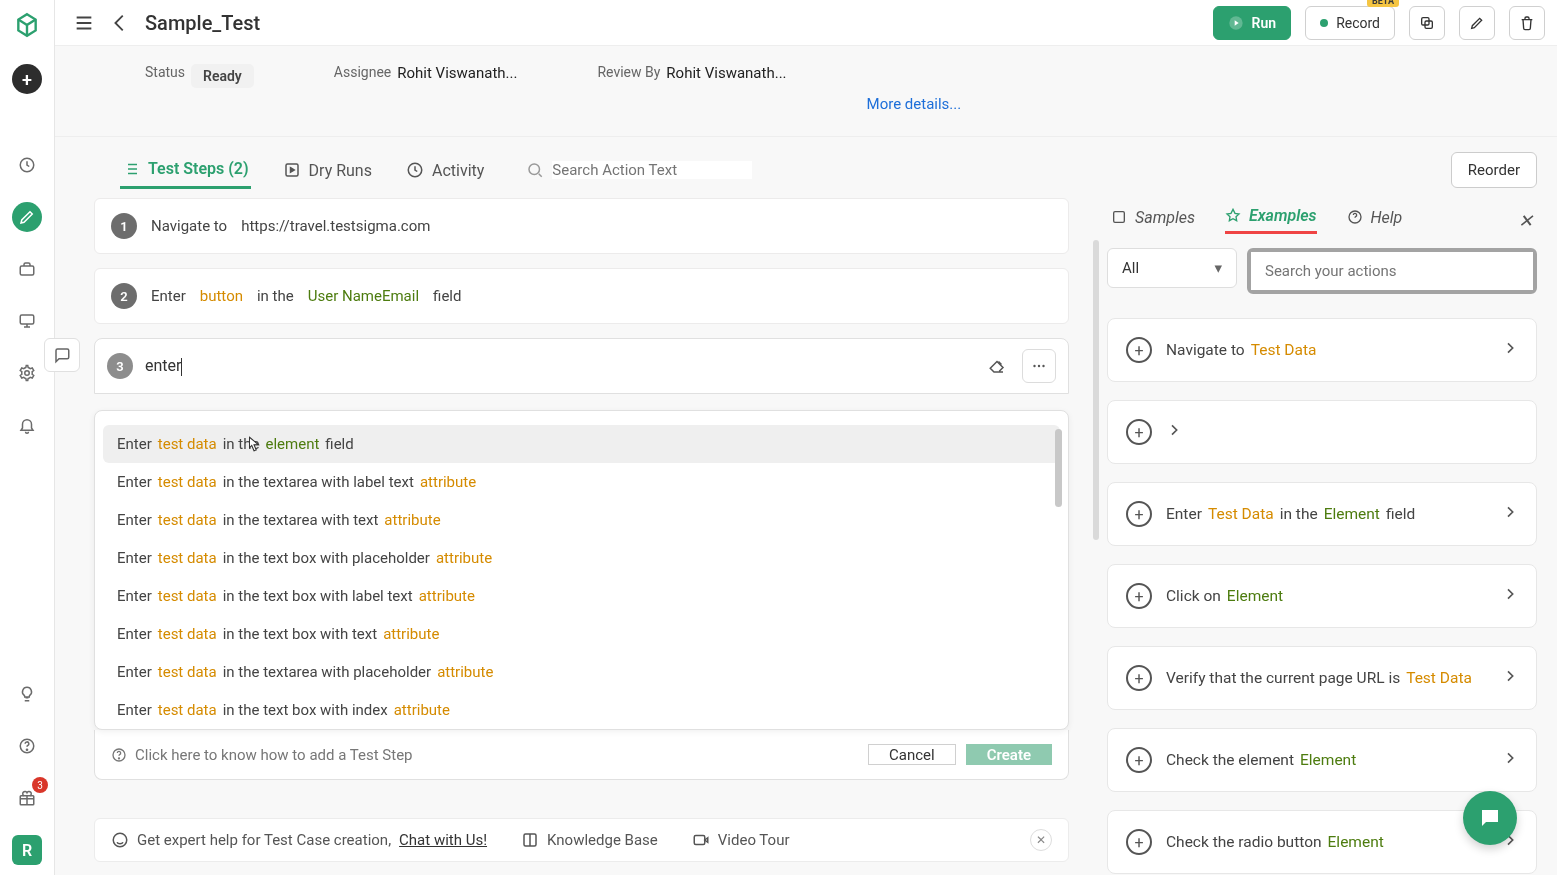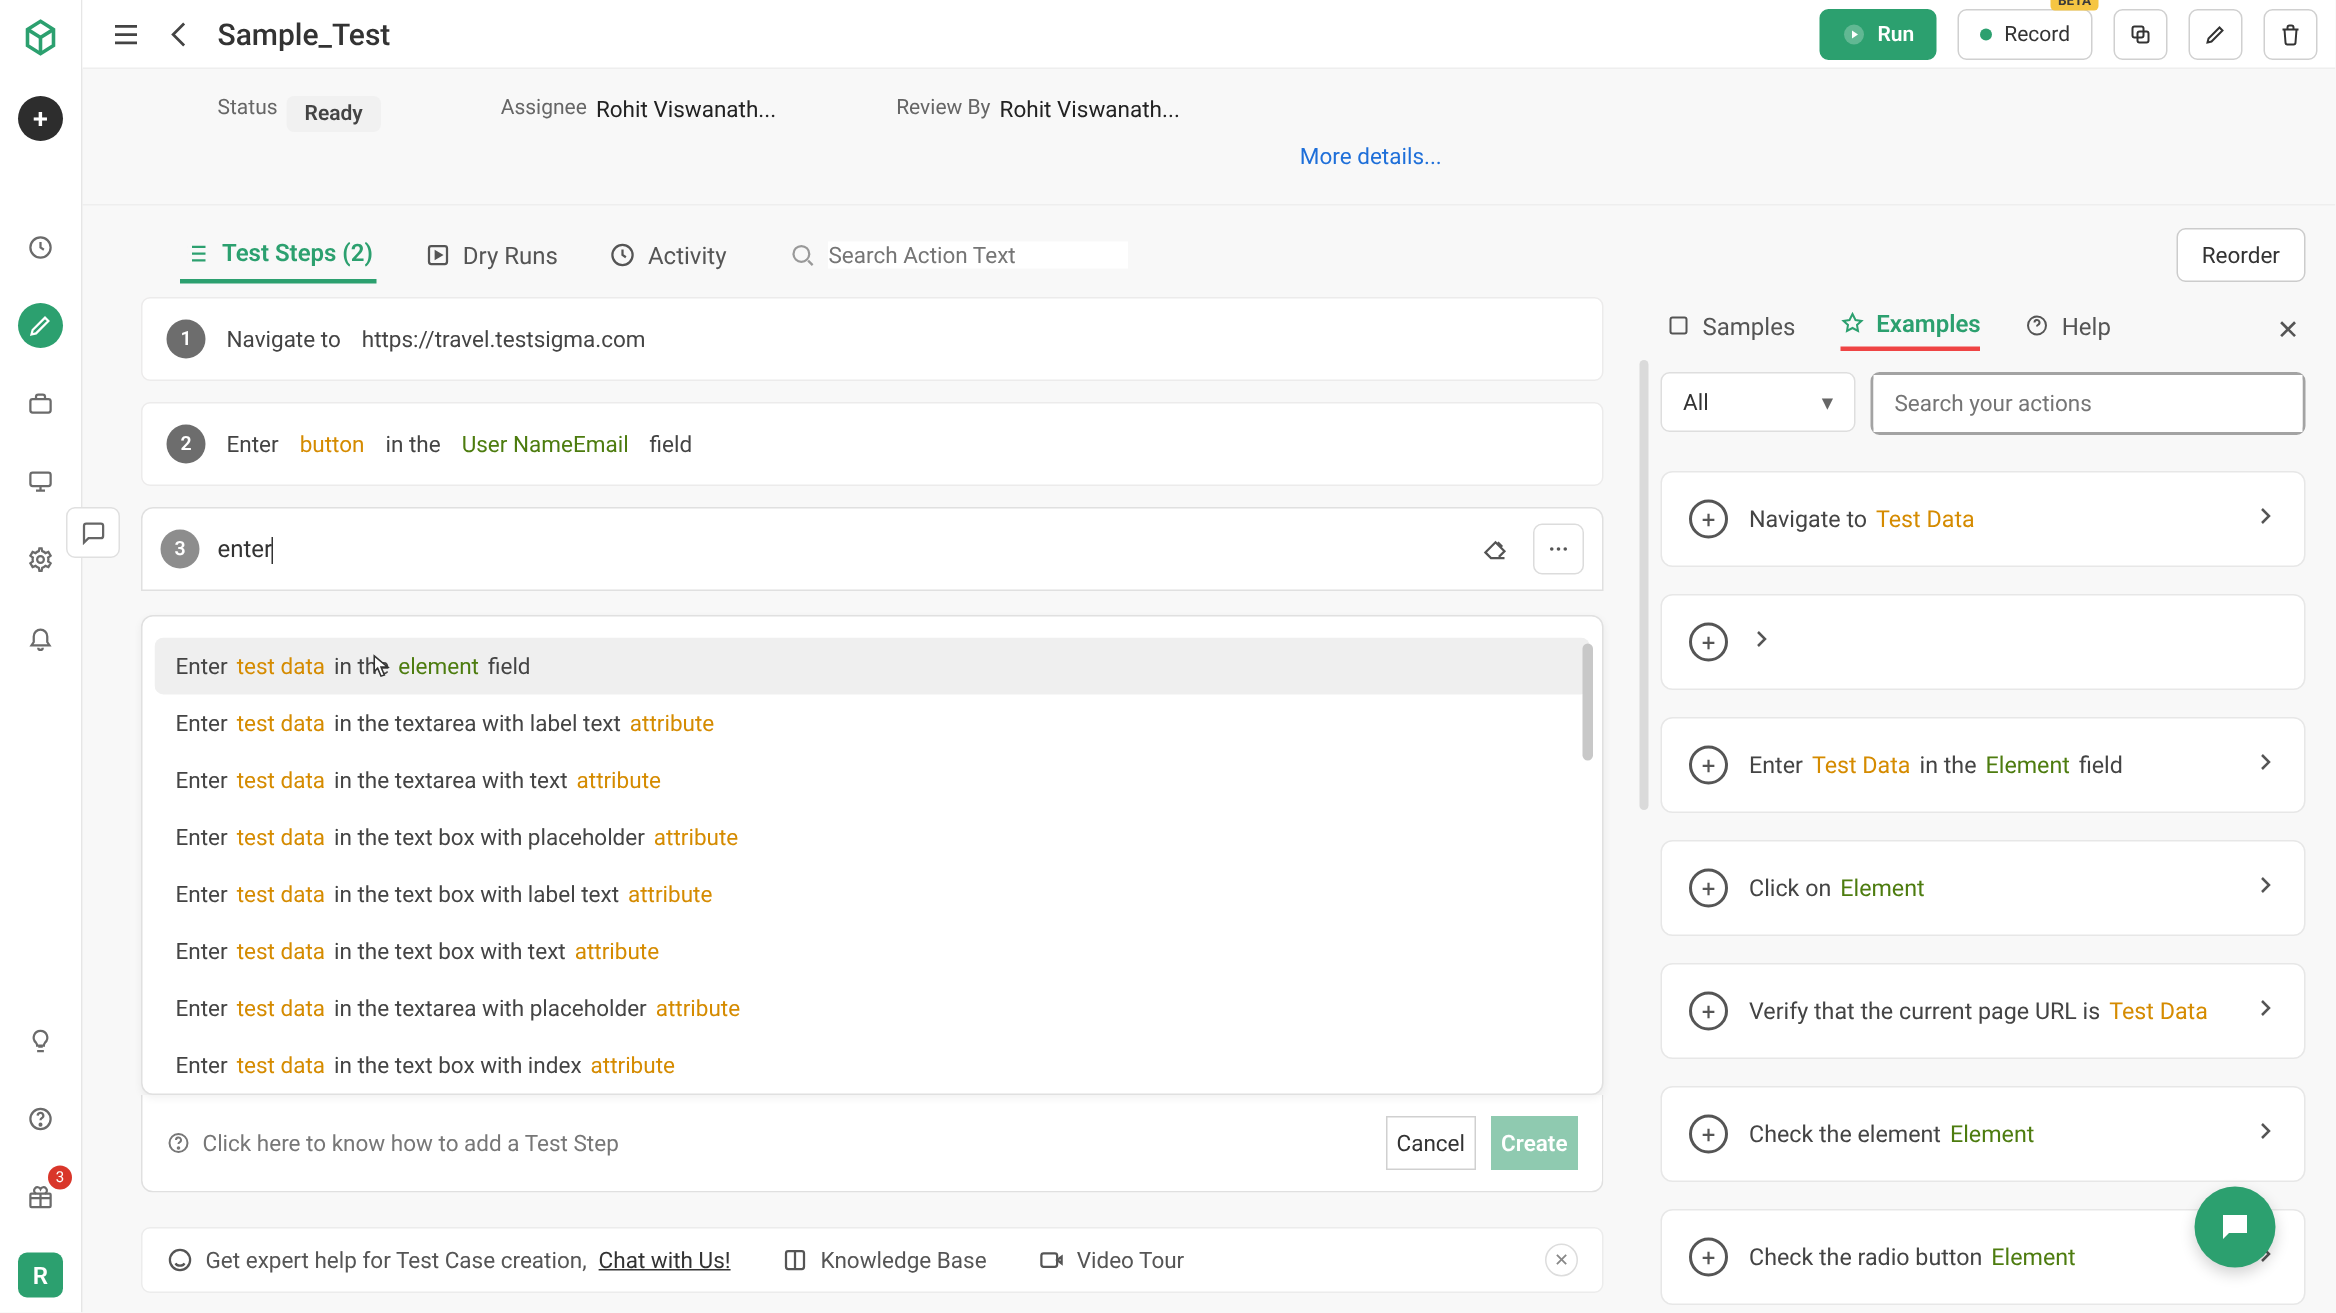--- a/index.html
+++ b/index.html
@@ -74,39 +74,39 @@
   .sugg-list { max-height: 296px; overflow:hidden;}
   .sugg-scroll-thumb { position:absolute; top:18px; right:6px; width:7px; height:78px; background:#c8c8c8; border-radius:4px;}
   .sugg-item { padding:10px 14px; border-radius:6px; font-size:15px; cursor:pointer; display:flex; gap:6px; flex-wrap:wrap;}
   .sugg-item.sel { background:#efefef;}
   .cursor-ic { position:absolute; left:150px; top:22px; pointer-events:none;}
 
   
   .editbar { background:#fff; border:1px solid #e0e0e0; border-top:none; border-radius:0 0 8px 8px; padding:14px 16px; display:flex; align-items:center; gap:10px;}
   .hint { display:flex; align-items:center; gap:8px; color:#777; font-size:15px;}
   .editbar .grow { flex:1;}
-  .btn2 { height:36px; padding:0 6px; border-radius:0; border:1px solid #d0d0d0; background:#fff; font-size:15px; cursor:pointer; color:#333;}
+  .btn2 { height:21px; padding:0 20px; border-radius:0; border:1px solid #d0d0d0; background:#fff; font-size:15px; cursor:pointer; color:#333;}
   .btn2.create { background:#8fcab0; border-color:#8fcab0; color:#fff; font-weight:600;}
 
   
   .footer { position:absolute; left:94px; top:818px; width:975px; height:44px; background:#fff; border:1px solid #ececec; border-radius:6px; padding:0 16px; display:flex; align-items:center; gap:14px; color:#555; font-size:15px;}
   .footer .fa { display:flex; align-items:center; gap:8px;}
   .footer .link { text-decoration:underline; color:#333; cursor:pointer;}
   .footer .close-x { margin-left:auto; color:#888; cursor:pointer; padding:4px; border:1px solid #ddd; border-radius:50%; width:22px; height:22px; display:flex; align-items:center; justify-content:center; font-size:12px;}
 
   
   .panel { position:absolute; right:20px; top:200px; width:430px; bottom:0;}
-  .ptabs { display:flex; align-items:center; gap:30px; padding:6px 4px 14px 4px;}
+  .ptabs { display:flex; align-items:center; gap:30px; padding:6px 4px 14px 4px;font-style:italic;}
   .ptab { display:flex; align-items:center; gap:8px; color:#555; font-size:16px; cursor:pointer; padding-bottom:6px;}
   .ptab.active { color:#2ca06f; font-weight:600; border-bottom:3px solid #ef4444;}
   .ptabs .px { margin-left:auto; color:#555; cursor:pointer; font-size:18px;}
   .pfilter { display:flex; gap:10px; margin-bottom:24px;}
   .select { width:130px; height:40px; border:1px solid #dedede; border-radius:6px; background:#fff; display:flex; align-items:center; padding:0 14px; gap:8px; font-size:15px; color:#333; cursor:pointer;}
   .select .chev { margin-left:auto; color:#666;}
-  .psearch { flex:1; border:2px solid #a3a3a3; border-radius:6px; background:#bef264; display:flex; align-items:center;}
+  .psearch { flex:1; border:4px solid #a3a3a3; border-radius:6px; background:#bef264; display:flex; align-items:center;}
   .psearch input { border:none; outline:none; padding:0 14px; font-size:15px; width:100%; height:38px; color:#333;}
   .act { background:#fff; border:1px solid #e7e7e7; border-radius:8px; padding:18px 18px; margin-bottom:18px; display:flex; align-items:center; gap:14px; cursor:pointer;}
   .act .add { width:26px; height:26px; border:2px solid #555; border-radius:50%; display:flex; align-items:center; justify-content:center; color:#555; font-size:16px; flex-shrink:0;}
   .act .txt { flex:1; font-size:15.5px; color:#333; display:flex; gap:6px; flex-wrap:wrap;}
   .act .chev { color:#555;}
 
   
   .fab { position:absolute; right:40px; bottom:30px; width:54px; height:54px; border-radius:50%; background:#2ca06f; color:#fff; display:flex; align-items:center; justify-content:center; box-shadow:0 4px 10px rgba(0,0,0,.18); font-size:22px; cursor:pointer;}
 
   

